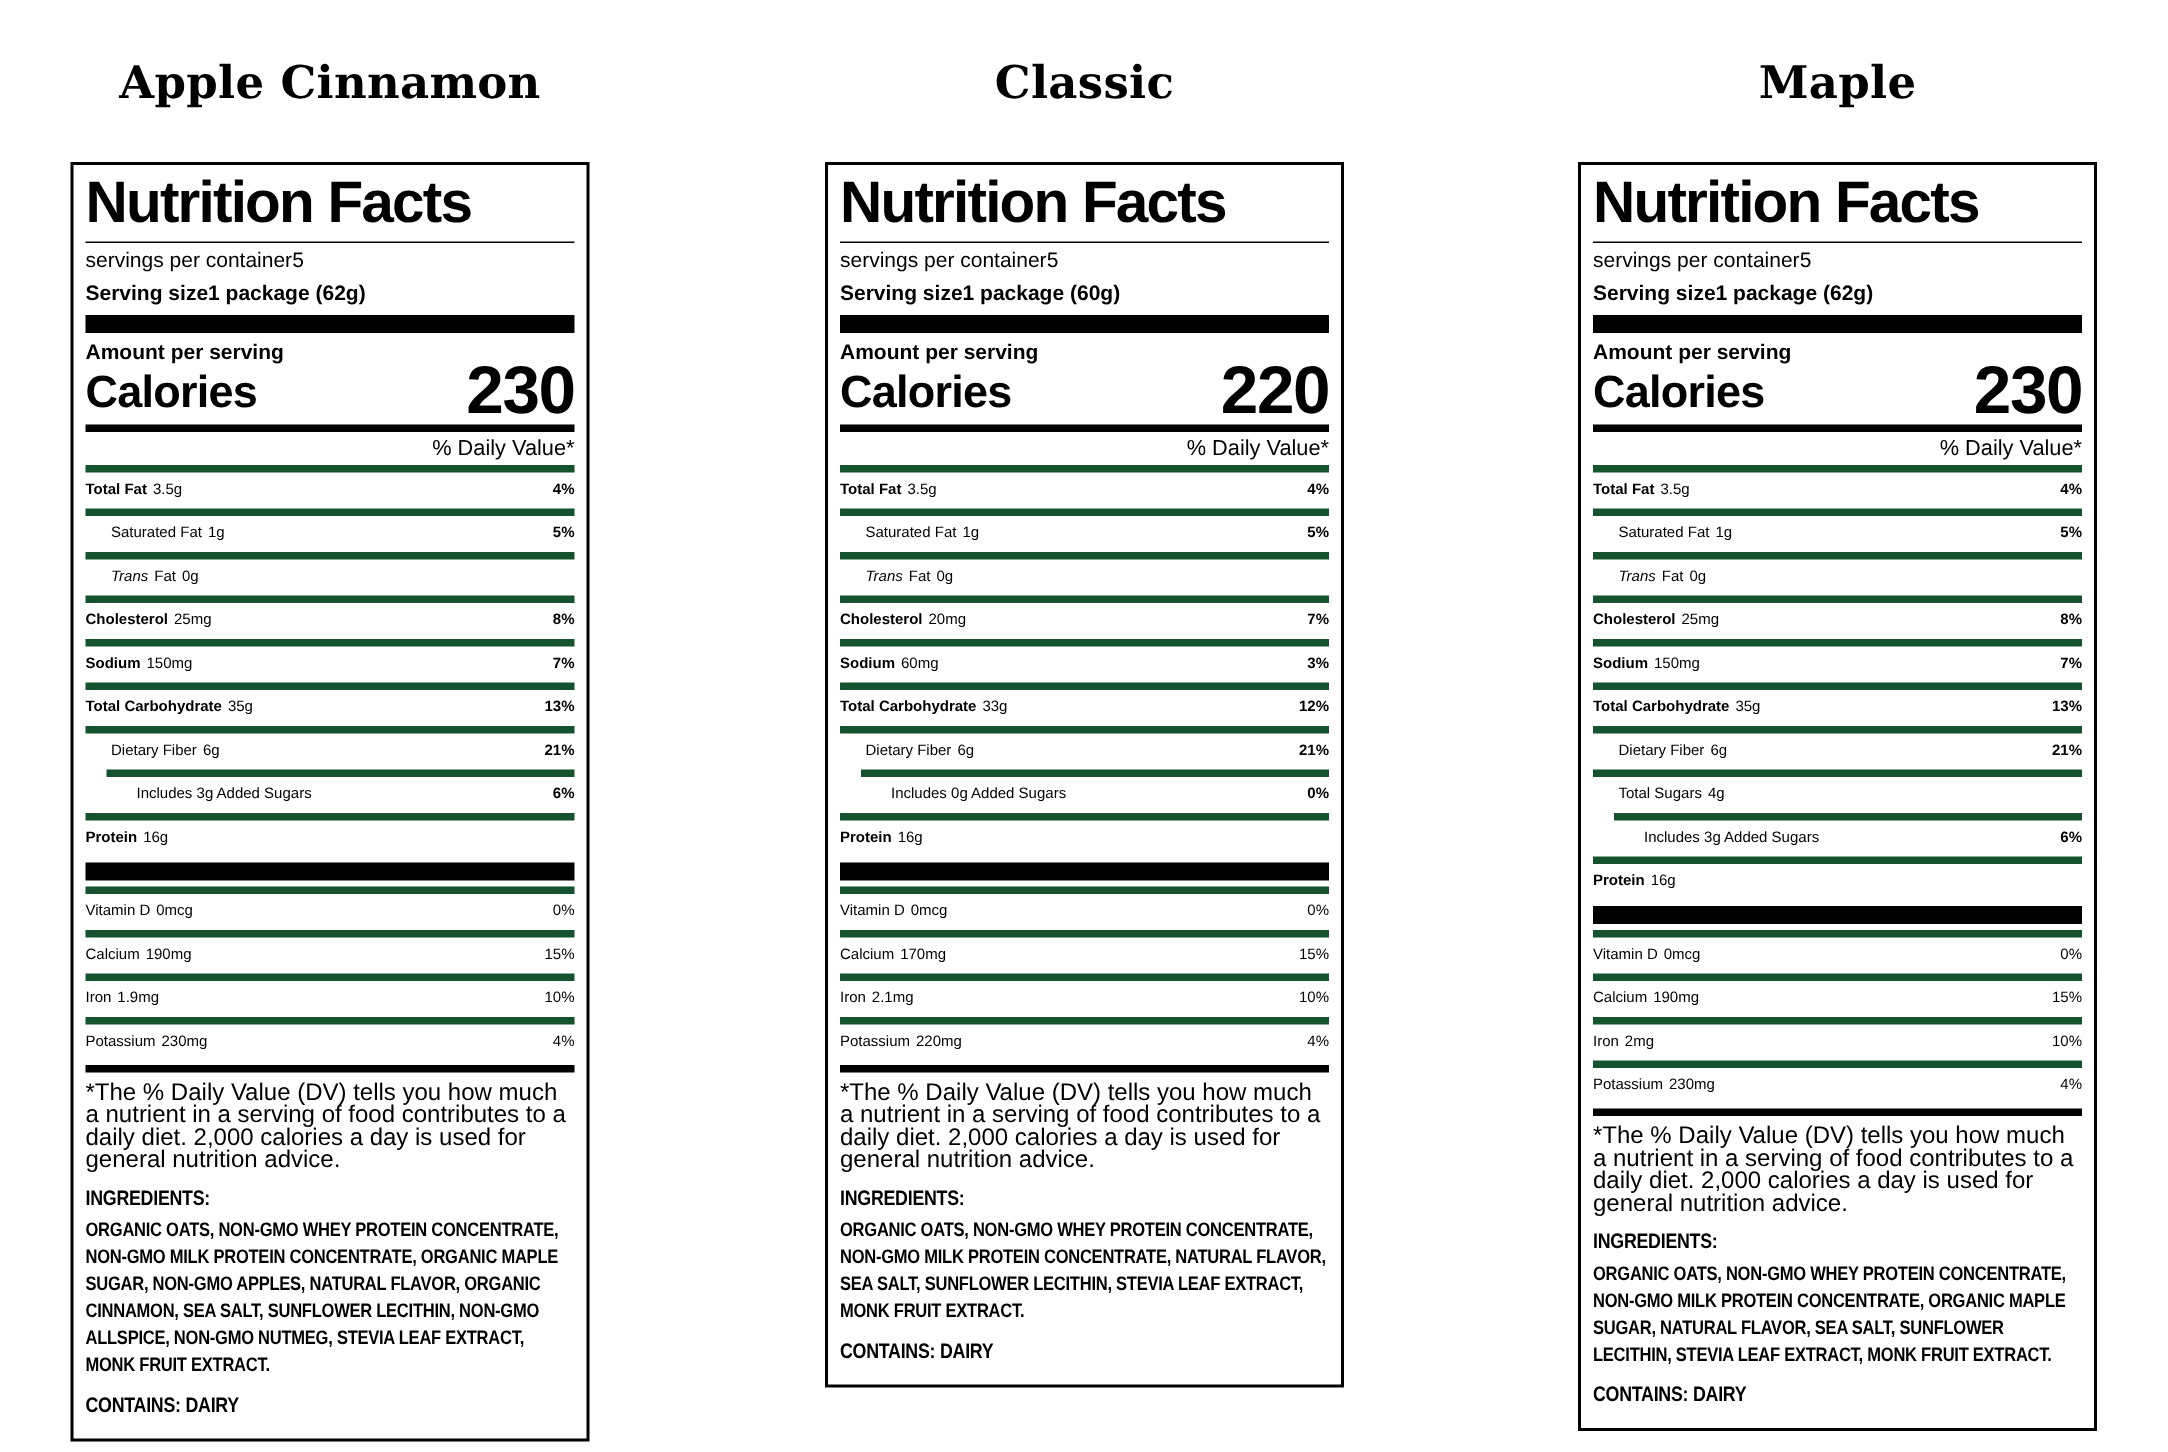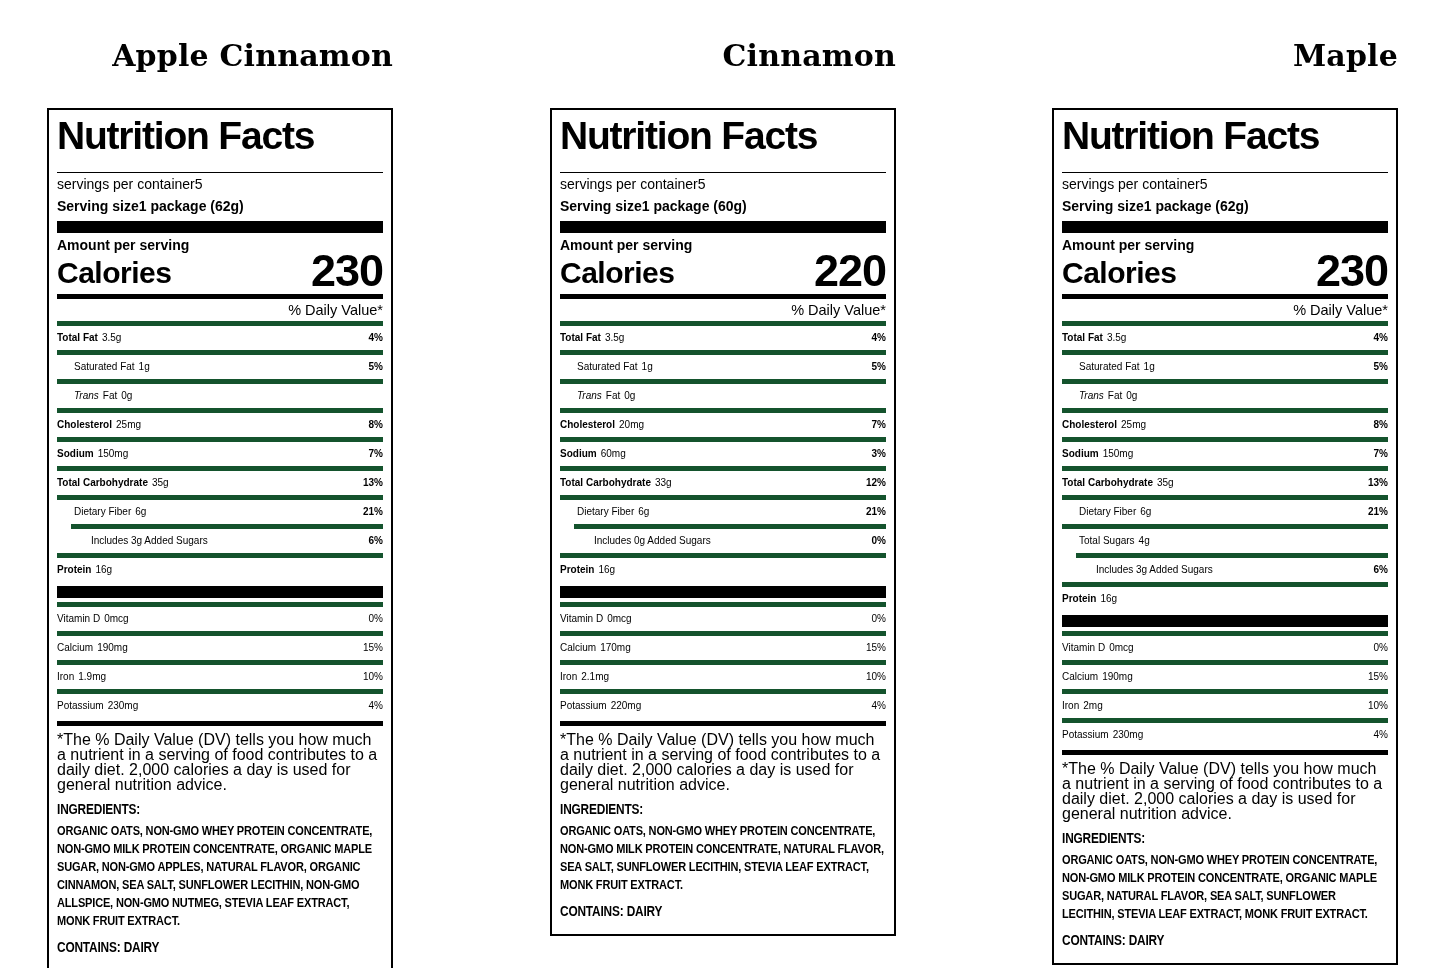--- a/index.html
+++ b/index.html
@@ -15,38 +15,38 @@
   .column { position:absolute; top:38px; width:346px; }
   .column:nth-child(1) { left:47px; }
   .column:nth-child(2) { left:550px; }
   .column:nth-child(3) { left:1052px; }
 
   .flavor-title {
     font-family:"DejaVu Serif", serif;
     font-weight:700;
     font-size:30px;
     line-height:36px;
-    text-align:right;
+    text-align:center;
     letter-spacing:0.2px;
     margin-bottom:34px;
   }
 
   .nf-box {
     border:2px solid #000;
     background:#fff;
     min-height:799px;
     padding:4px 8px 10px 8px;
   }
 
   .nf-title {
     font-size:39px;
     font-weight:700;
     letter-spacing:-1.2px;
     line-height:44px;
-    padding-bottom:14px;
+    padding-bottom:3px;
     border-bottom:1px solid #000;
     white-space:nowrap;
   }
 
   .serv-row {
     display:flex; justify-content:flex-start;
     font-size:14px; line-height:22px;
   }
   .serv-row.bold { font-weight:700; }
 
@@ -197,21 +197,21 @@
 </div>
       <div class="bar-med"></div>
       <div class="footnote">*The % Daily Value (DV) tells you how much a nutrient in a serving of food contributes to a daily diet. 2,000 calories a day is used for general nutrition advice.</div>
       <div class="ing-label">INGREDIENTS:</div>
       <div class="ing-text">ORGANIC OATS, NON-GMO WHEY PROTEIN CONCENTRATE, NON-GMO MILK PROTEIN CONCENTRATE, ORGANIC MAPLE SUGAR, NON-GMO APPLES, NATURAL FLAVOR, ORGANIC CINNAMON, SEA SALT, SUNFLOWER LECITHIN, NON-GMO ALLSPICE, NON-GMO NUTMEG, STEVIA LEAF EXTRACT, MONK FRUIT EXTRACT.</div>
       <div class="ing-label contains">CONTAINS: DAIRY</div>
     </div>
   </div>
 
   <div class="column">
-    <div class="flavor-title">Cinnamon</div>
+    <div class="flavor-title">Classic</div>
     <div class="nf-box">
       <div class="nf-title">Nutrition Facts</div>
       <div class="serv-row">
         <span>servings per container</span>
         <span>5</span>
       </div>
       <div class="serv-row bold">
         <span>Serving size</span>
         <span>1 package (60g)</span>
       </div>

